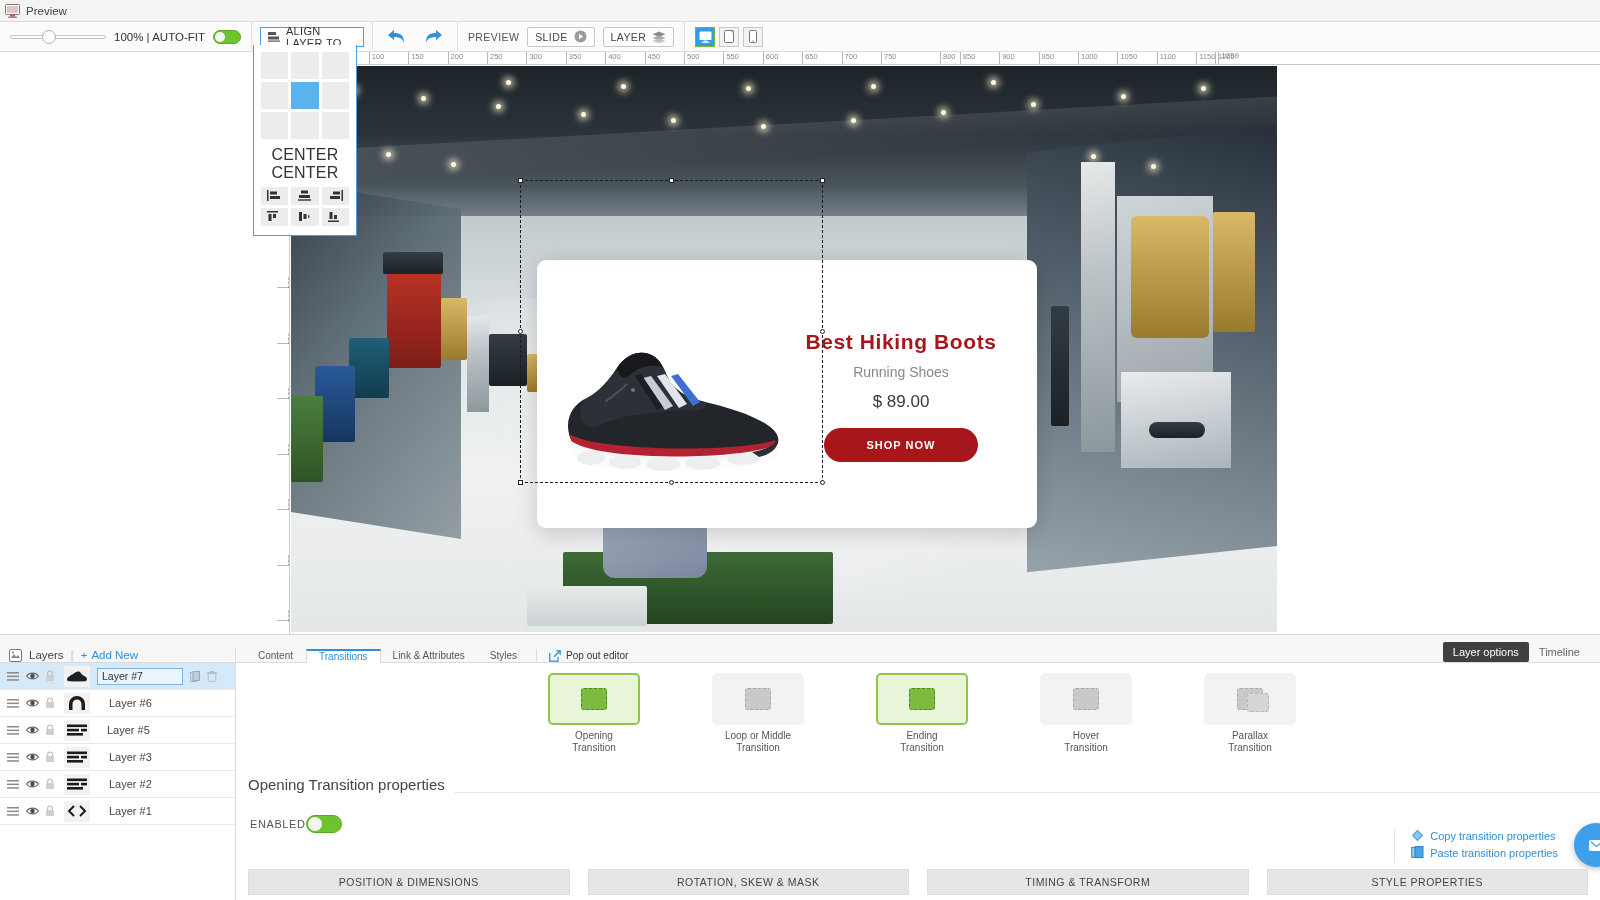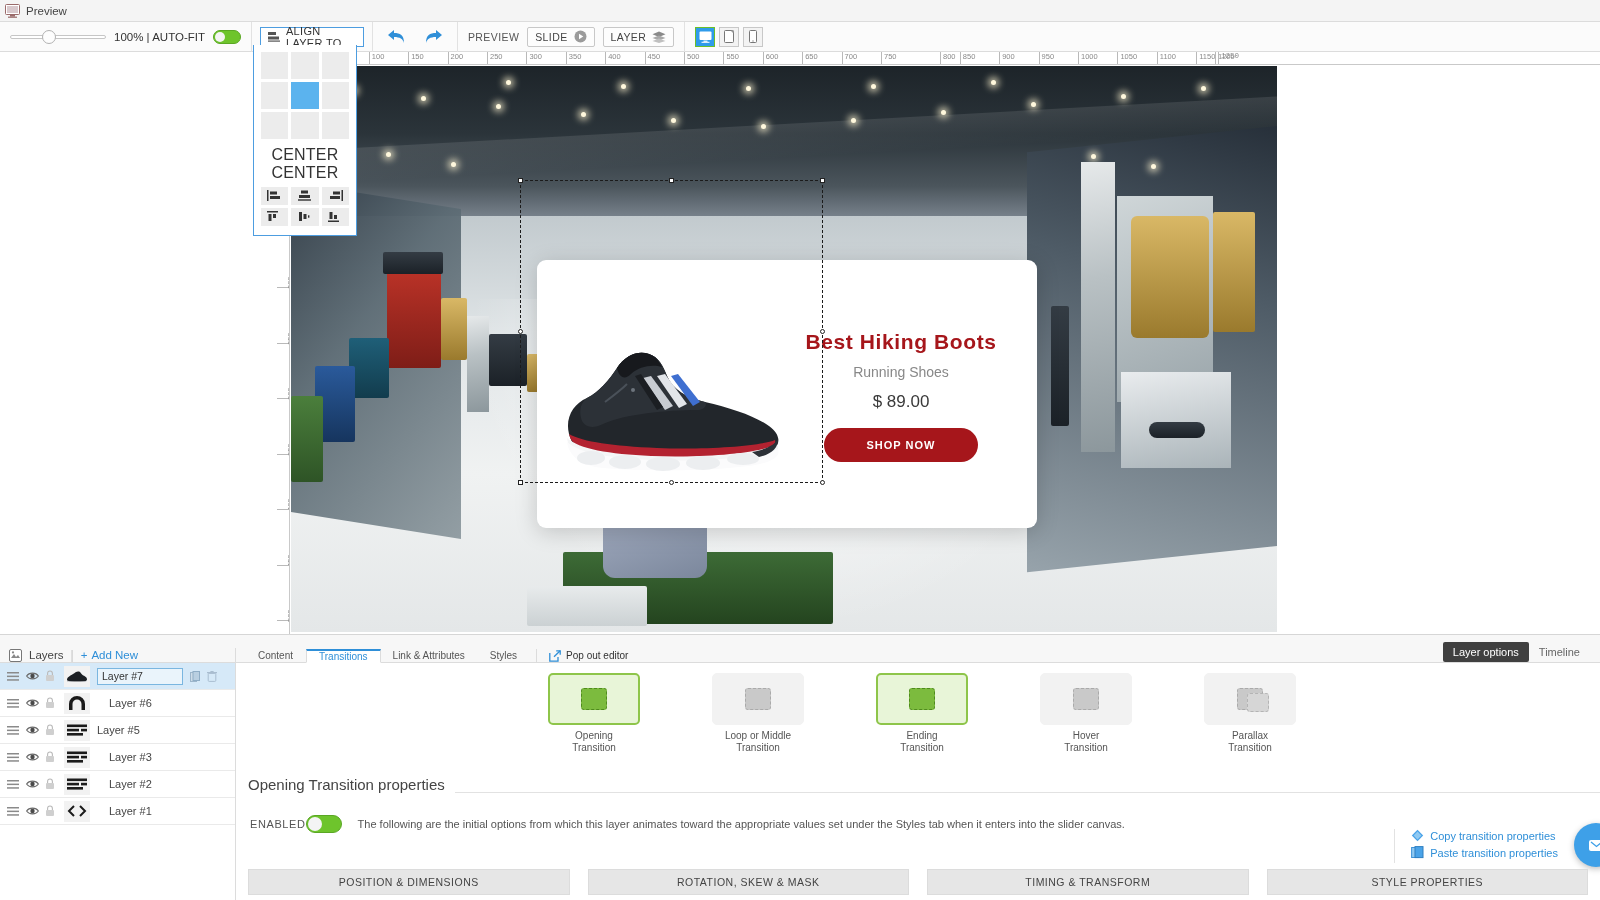--- a/index.html
+++ b/index.html
@@ -798,21 +798,21 @@
             </svg>
           </span>
           <span class="lr-thumb">
             <svg width="22" height="14" viewBox="0 0 22 14">
               <rect x="1" y="1.5" width="20" height="2.6" fill="#1b1b1b"></rect>
               <rect x="1" y="5.8" width="12" height="2.6" fill="#1b1b1b"></rect>
               <rect x="15" y="5.8" width="6" height="2.6" fill="#1b1b1b"></rect>
               <rect x="1" y="10" width="16" height="2.6" fill="#1b1b1b"></rect>
             </svg>
           </span>
-          <span class="lr-name" style="margin-left: 0;">Layer #5</span>
+          <span class="lr-name" style="margin-left: 10px;">Layer #5</span>
           <span style="flex: 1 1 0%;"></span>
         </div>
         <div class="layer-row">
           <span class="lr-ico">
             <svg width="12" height="9" viewBox="0 0 12 9">
               <rect y="0" width="12" height="1.5" fill="#8a8a8a"></rect>
               <rect y="3.6" width="12" height="1.5" fill="#8a8a8a"></rect>
               <rect y="7.2" width="12" height="1.5" fill="#8a8a8a"></rect>
             </svg>
           </span>
@@ -953,21 +953,20 @@
         </div>
 
       <div class="sec-head">
         <span>Opening Transition properties</span>
         <span class="rule"></span>
       </div>
 
       <div class="enabled-row">
         <span class="en-lbl">ENABLED</span>
         <span class="toggle big"></span>
-        <span class="en-desc">The following are the initial options from which this layer animates toward the appropriate values set under the Styles tab when it enters into the slider canvas.</span>
       </div>
 
       <div class="copy-links">
         <a>
           <span>
             <svg width="13" height="13" viewBox="0 0 13 13">
                 <path d="M6.5 0.8 L12.2 6.5 L6.5 12.2 L0.8 6.5 Z" fill="#4aa3e8"></path>
                 <path d="M6.5 2.6 L10.4 6.5 L6.5 10.4 L2.6 6.5 Z" fill="#8fc9f2"></path>
               </svg>
           </span>

